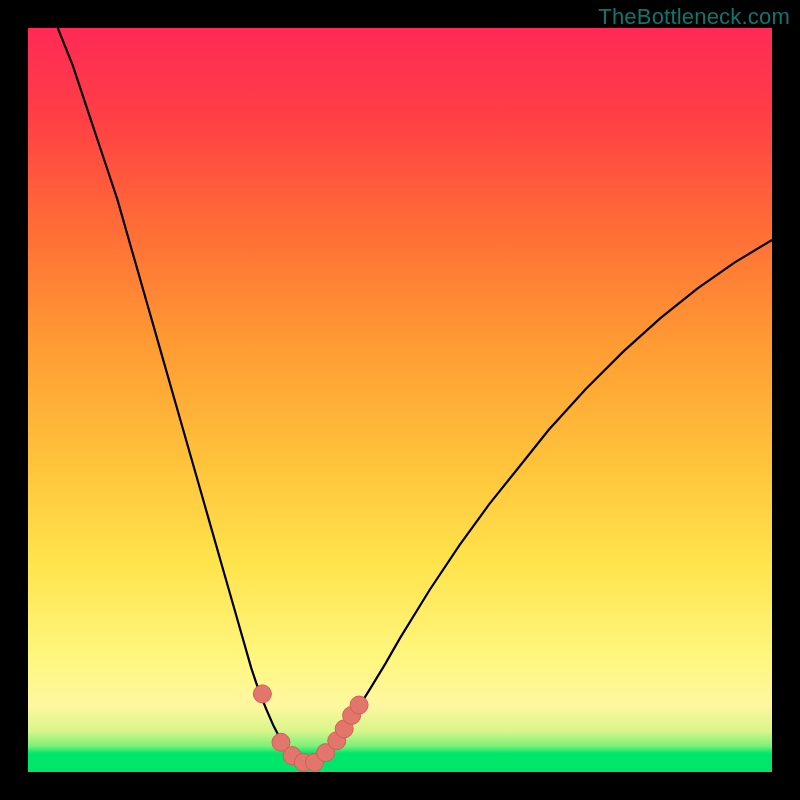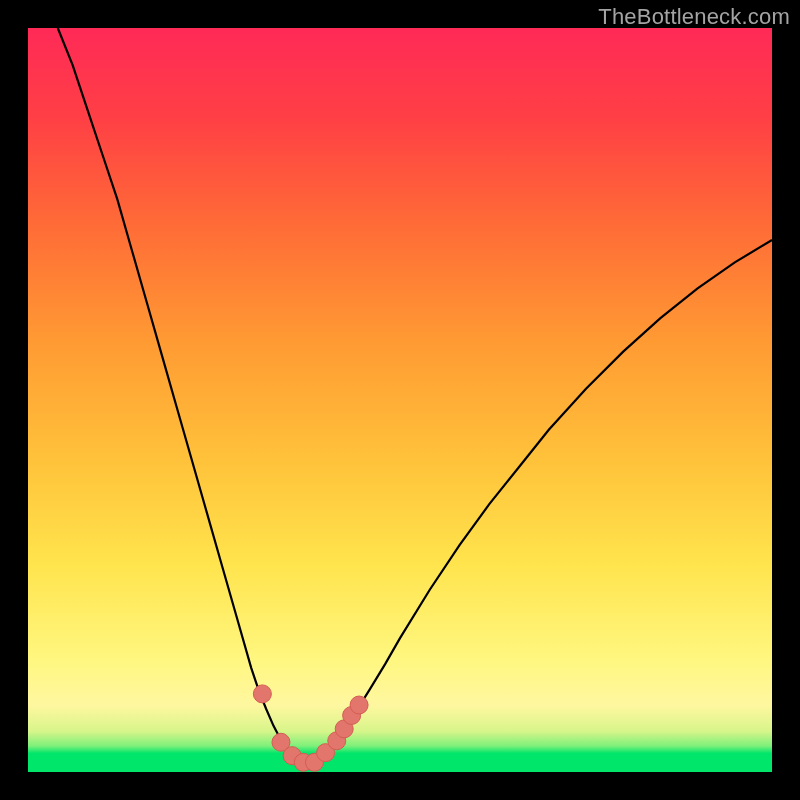--- a/index.html
+++ b/index.html
@@ -45,21 +45,21 @@
     width: 744px;
     height: 744px;
     overflow: visible;
   }
   .watermark {
     position: absolute;
     top: 4px;
     right: 10px;
     font-family: Arial, Helvetica, sans-serif;
     font-size: 22px;
-    color: #a3a3a3;
+    color: #0f766e;
     letter-spacing: 0.2px;
   }
 </style>
 </head>
 <body>
 
 <div class="frame">
   <div class="plot-area">
     <svg class="curve" viewBox="0 0 744 744" preserveAspectRatio="none">
       <path id="curve-path" fill="none" stroke="#000" stroke-width="2.2" d="M29.76 0.00 L44.64 37.20 L59.52 81.84 L74.40 126.48 L89.28 171.12 L104.16 223.20 L119.04 275.28 L133.92 327.36 L148.80 379.44 L163.68 431.52 L178.56 483.60 L193.44 535.68 L208.32 587.76 L223.20 639.84 L230.64 662.16 L238.08 680.76 L245.52 697.87 L252.96 712.01 L260.40 723.17 L267.84 730.61 L275.28 734.33 L282.72 734.33 L290.16 730.61 L297.60 724.66 L312.48 706.80 L327.36 684.48 L342.24 660.67 L357.12 636.12 L372.00 610.08 L401.76 561.72 L431.52 517.08 L461.28 476.16 L491.04 438.96 L520.80 401.76 L558.00 360.84 L595.20 323.64 L632.40 290.16 L669.60 260.40 L706.80 234.36 L744.00 212.04"></path>

